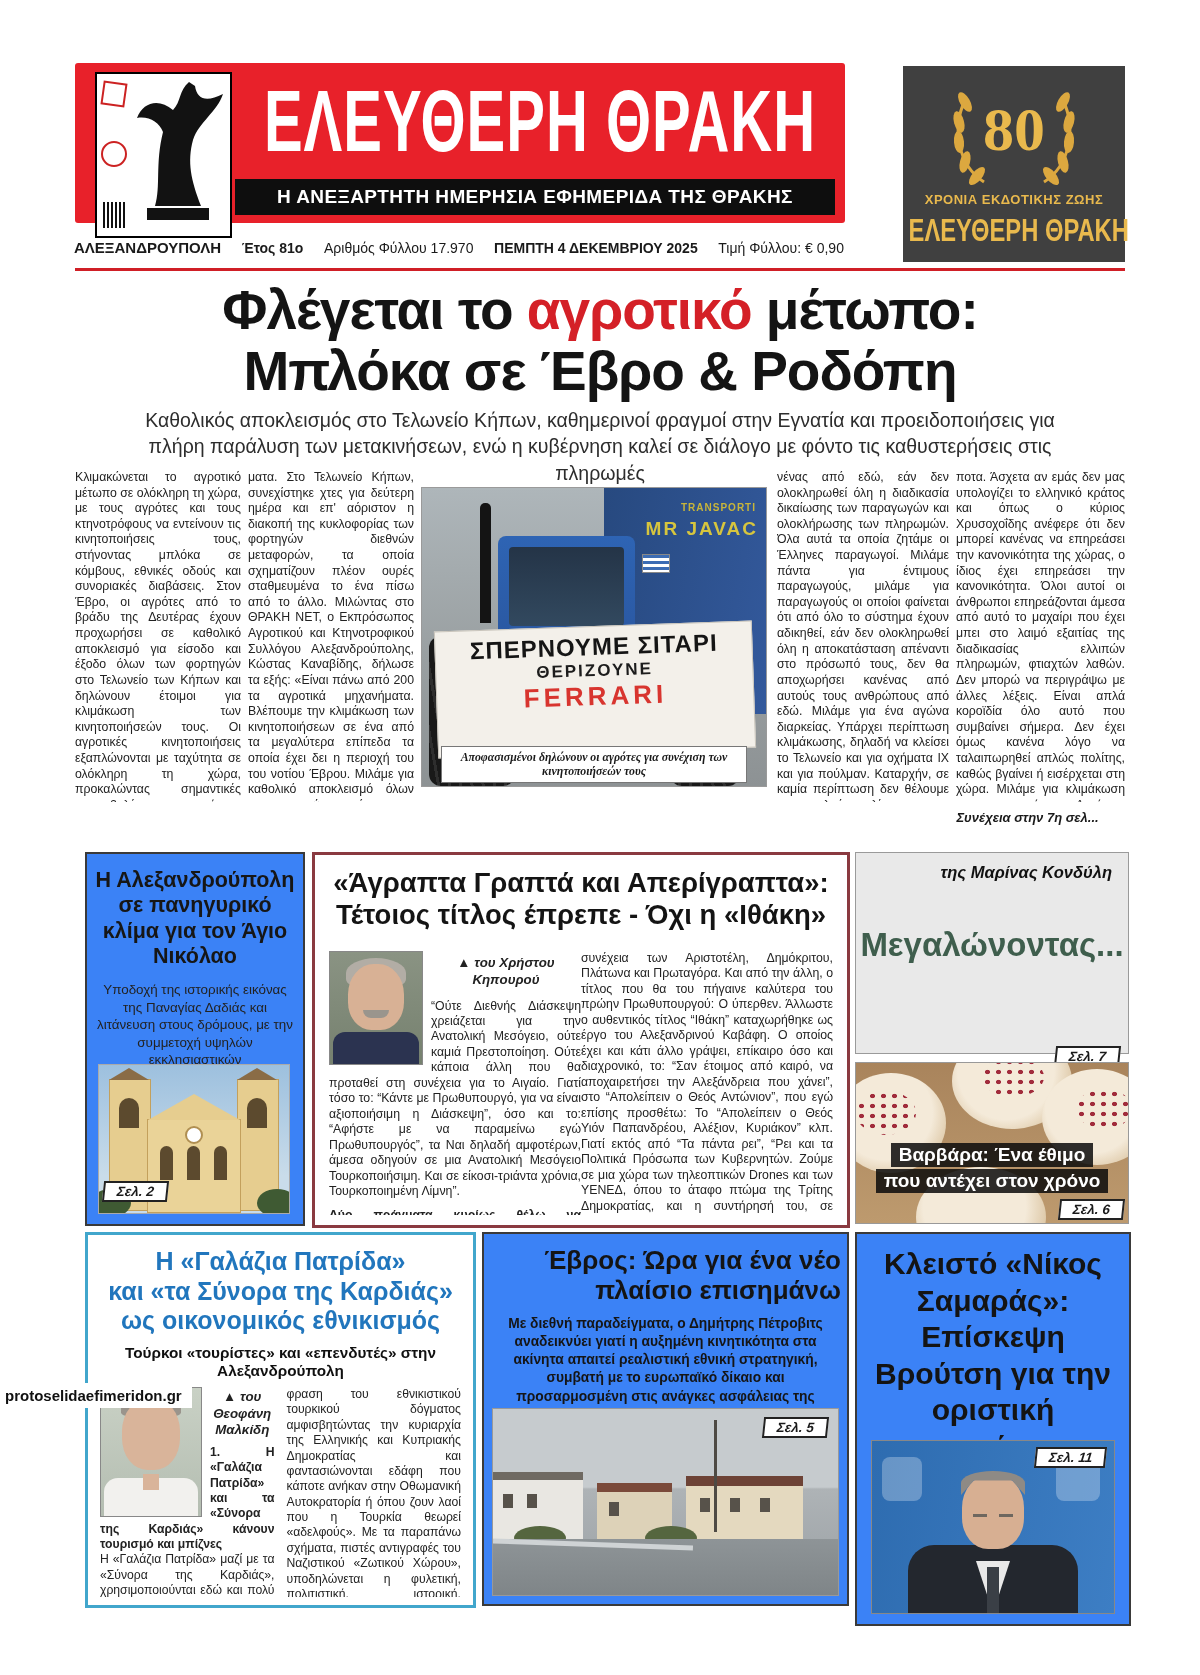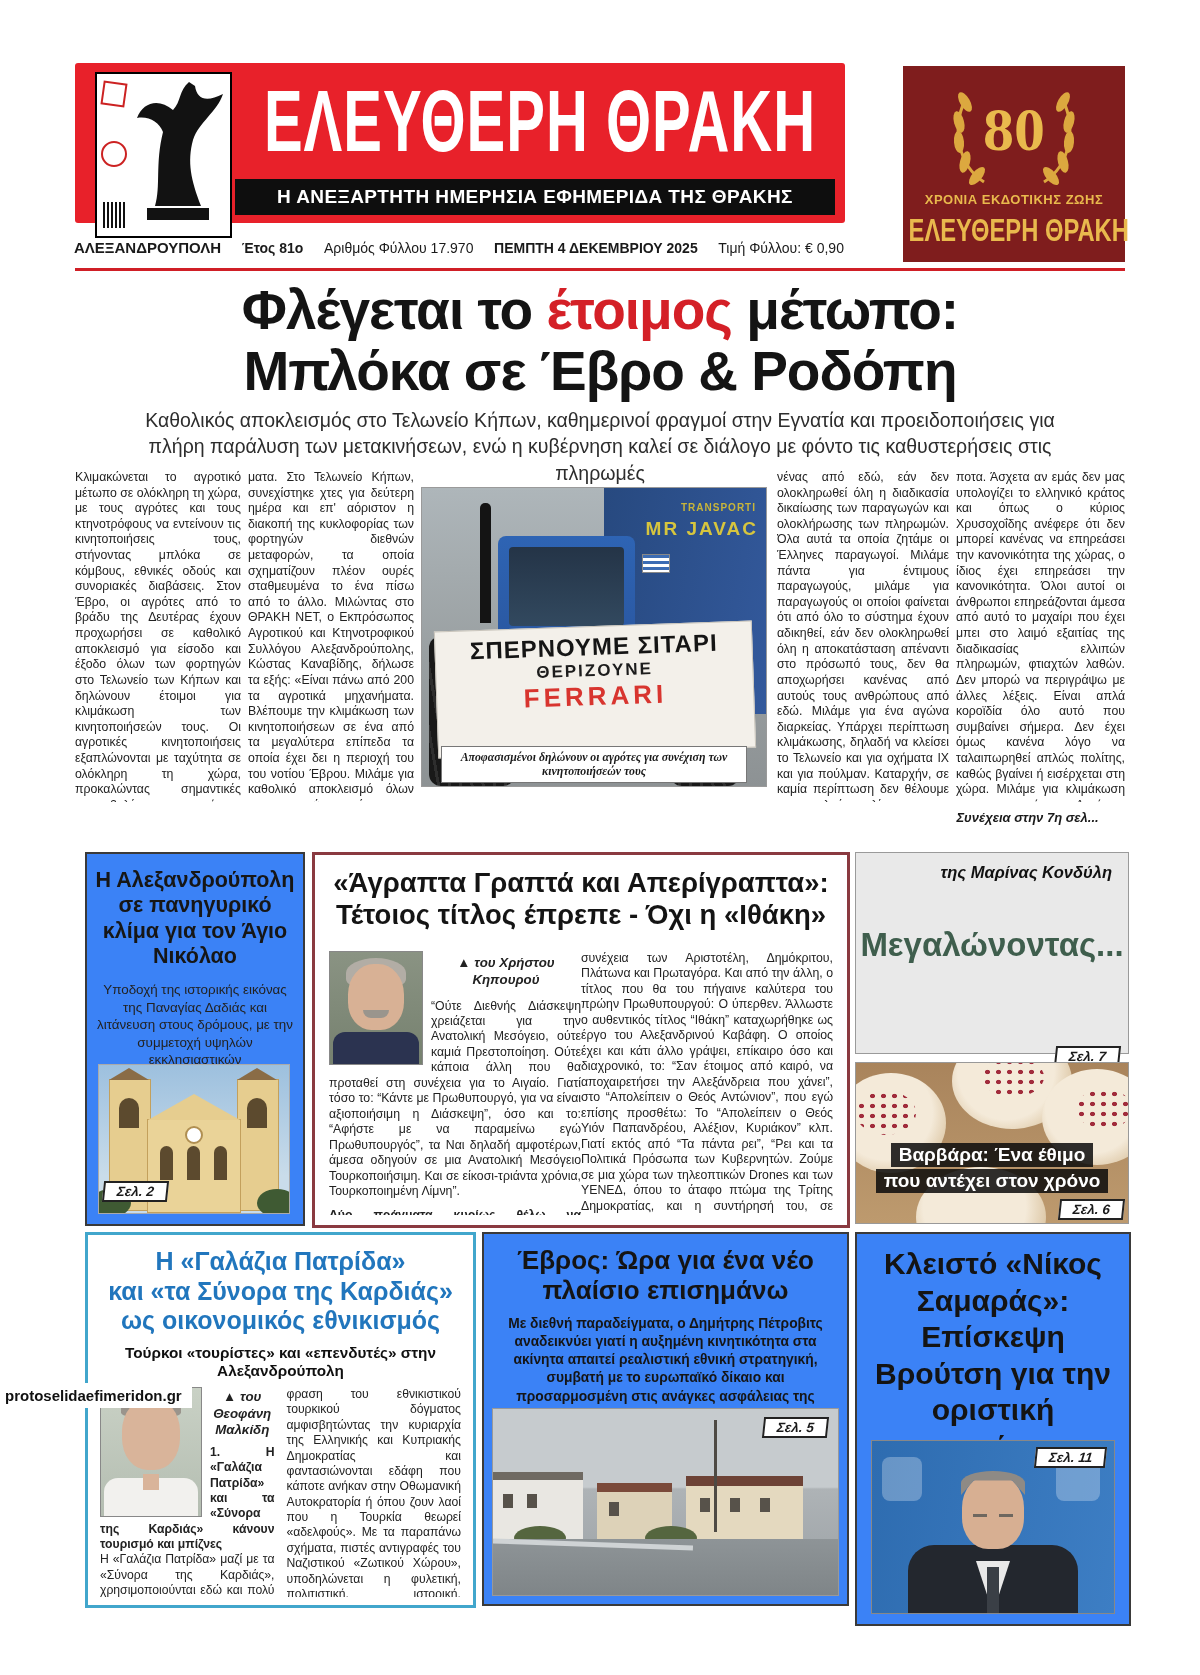--- a/index.html
+++ b/index.html
@@ -14,21 +14,21 @@
               white-space:nowrap;}
   .black-strip{left:235px;top:179px;width:600px;height:36px;background:#0e0e0e;display:flex;
                align-items:center;justify-content:center;color:#fff;font-weight:bold;font-size:19px;letter-spacing:.4px;}
   .statue-box{left:95px;top:72px;width:133px;height:162px;background:#fff;border:2px solid #000;z-index:3;}
   .stampcol{position:absolute;left:4px;top:8px;width:26px;height:146px;display:flex;flex-direction:column;
             justify-content:space-between;align-items:center;}
   .stamp-sq{width:20px;height:20px;border:2px solid #c22;transform:rotate(8deg);}
   .stamp-ci{width:22px;height:22px;border:2px solid #c22;border-radius:50%;}
   .barcode{width:22px;height:26px;background:repeating-linear-gradient(90deg,#111 0 2px,#fff 2px 4px);}
   .statue-svg{position:absolute;right:3px;top:4px;}
-  .anniv-box{left:903px;top:66px;width:222px;height:196px;background:#7f1d1d;text-align:center;}
+  .anniv-box{left:903px;top:66px;width:222px;height:196px;background:#404040;text-align:center;}
   .anniv-wreath{position:absolute;left:50%;top:4px;transform:translateX(-50%);}
   .anniv-80{position:absolute;left:0;top:28px;width:100%;text-align:center;color:#e9b94d;
             font-weight:900;font-size:62px;font-family:"Liberation Serif","DejaVu Serif",serif;}
   .anniv-l1{position:absolute;left:0;top:126px;width:100%;color:#e9b94d;font-weight:bold;font-size:13px;letter-spacing:.5px;}
   .anniv-l2{position:absolute;left:0;top:146px;width:100%;color:#e9b94d;font-weight:900;font-size:25px;
             transform:scale(.95,1.25);transform-origin:top center;white-space:nowrap;}
   .infobar{left:74px;top:239px;width:770px;display:flex;justify-content:space-between;align-items:baseline;font-size:14px;}
   .ib-city{font-weight:bold;font-size:15px;}
   .ib-year{font-weight:bold;}
   .ib-date{font-weight:bold;}
@@ -131,21 +131,21 @@
   .por-mal{float:left;width:100px;height:128px;margin:0 8px 4px 0;background:linear-gradient(#c9d1c5,#b4bdb1);position:relative;overflow:hidden;border:1px solid #888;}
   .head2{position:absolute;left:50%;top:10px;transform:translateX(-50%);width:58px;height:72px;background:#d9b49a;border-radius:46% 46% 44% 44%;}
   .hair2{position:absolute;left:50%;top:5px;transform:translateX(-50%);width:60px;height:24px;background:#9a948c;border-radius:50% 50% 20% 20%;}
   .body2{position:absolute;left:50%;bottom:-4px;transform:translateX(-50%);width:94px;height:42px;background:#f2f1ee;border-radius:14px 14px 0 0;}
   .collar{position:absolute;left:50%;bottom:26px;transform:translateX(-50%);width:16px;height:16px;background:#d9b49a;}
   .gal-byline{margin:2px 0 6px 108px;line-height:1.25;}
   .watermark{left:0;top:1383px;background:#fff;padding:4px 10px 4px 5px;font-weight:800;font-size:15px;color:#111;z-index:6;}
 
   
   .box-evr{left:482px;top:1232px;width:363px;height:370px;}
-  .evr-title{margin:12px 6px 0;text-align:center;font-weight:800;font-size:26px;line-height:1.15;color:#141414;}
+  .evr-title{margin:12px 6px 0;text-align:right;font-weight:800;font-size:26px;line-height:1.15;color:#141414;}
   .evr-sub{margin:9px 10px 0;text-align:center;font-weight:bold;font-size:13.8px;line-height:1.32;color:#151515;}
   .street{position:absolute;left:8px;right:8px;bottom:8px;height:186px;background:linear-gradient(#c6cbce 42%,#aeb3b6 43%,#9aa0a4);overflow:hidden;border:1px solid #999;}
   .houseL{position:absolute;left:0;top:34%;width:26%;height:36%;background:#e9e7e2;border-top:8px solid #6f6a62;}
   .houseM{position:absolute;left:30%;top:40%;width:22%;height:26%;background:#ddd2b8;border-top:9px solid #7a4a3a;}
   .houseR{position:absolute;left:56%;top:36%;width:34%;height:32%;background:#e4d9bf;border-top:10px solid #6d4336;}
   .hwin{position:absolute;width:10px;height:14px;background:#57524a;}
   .road{position:absolute;left:0;bottom:0;width:100%;height:30%;background:linear-gradient(#8e9497,#7f8588);}
   .guard{position:absolute;left:0;bottom:26%;width:58%;height:5px;background:#cfd3d5;transform:rotate(2deg);}
   .pole{position:absolute;left:64%;top:6%;width:3px;height:60%;background:#4e4a44;}
   .bushg{position:absolute;bottom:24%;width:52px;height:24px;background:#55663f;border-radius:50%;}
@@ -214,21 +214,21 @@
   <div class="abs infobar">
     <span class="ib-city">ΑΛΕΞΑΝΔΡΟΥΠΟΛΗ</span>
     <span class="ib-year">Έτος 81ο</span>
     <span class="ib-issue">Αριθμός Φύλλου 17.970</span>
     <span class="ib-date">ΠΕΜΠΤΗ 4 ΔΕΚΕΜΒΡΙΟΥ 2025</span>
     <span class="ib-price">Τιμή Φύλλου: € 0,90</span>
   </div>
   <div class="abs red-rule"></div>
 
   <div class="abs lead-hl">
-    <div><span>Φλέγεται το </span><span class="hl-red">έτοιμος</span><span> μέτωπο:</span></div>
+    <div><span>Φλέγεται το </span><span class="hl-red">αγροτικό</span><span> μέτωπο:</span></div>
     <div>Μπλόκα σε Έβρο &amp; Ροδόπη</div>
   </div>
   <div class="abs lead-deck">Καθολικός αποκλεισμός στο Τελωνείο Κήπων, καθημερινοί φραγμοί στην Εγνατία και προειδοποιήσεις για πλήρη παράλυση των μετακινήσεων, ενώ η κυβέρνηση καλεί σε διάλογο με φόντο τις καθυστερήσεις στις πληρωμές</div>
 
   <div class="abs lcol lcol1">Κλιμακώνεται το αγροτικό μέτωπο σε ολόκληρη τη χώρα, με τους αγρότες και τους κτηνοτρόφους να εντείνουν τις κινητοποιήσεις τους, στήνοντας μπλόκα σε κόμβους, εθνικές οδούς και συνοριακές διαβάσεις. Στον Έβρο, οι αγρότες από το βράδυ της Δευτέρας έχουν προχωρήσει σε καθολικό αποκλεισμό για είσοδο και έξοδο όλων των φορτηγών στο Τελωνείο των Κήπων και δηλώνουν έτοιμοι για κλιμάκωση των κινητοποιήσεών τους. Οι αγροτικές κινητοποιήσεις εξαπλώνονται με ταχύτητα σε ολόκληρη τη χώρα, προκαλώντας σημαντικές παρεμβολές στις μετακινήσεις, αναδεικνύοντας παράλληλα την αποφασιστικότητα του κλάδου να πιέσει για λύσεις στα συσσωρευμένα προβλή-</div>
   <div class="abs lcol lcol2">ματα. Στο Τελωνείο Κήπων, συνεχίστηκε χτες για δεύτερη ημέρα και επ' αόριστον η διακοπή της κυκλοφορίας των φορτηγών διεθνών μεταφορών, τα οποία σχηματίζουν πλέον ουρές σταθμευμένα το ένα πίσω από το άλλο. Μιλώντας στο ΘΡΑΚΗ ΝΕΤ, ο Εκπρόσωπος Αγροτικού και Κτηνοτροφικού Συλλόγου Αλεξανδρούπολης, Κώστας Καναβίδης, δήλωσε τα εξής: «Είναι πάνω από 200 τα αγροτικά μηχανήματα. Βλέπουμε την κλιμάκωση των κινητοποιήσεων σε ένα από τα μεγαλύτερα επίπεδα τα οποία έχει δει η περιοχή του του νοτίου Έβρου. Μιλάμε για καθολικό αποκλεισμό όλων των φορτηγών οχημάτων στην είσοδο και έξοδο της χώρας, δεν πρόκειται να αποχωρήσει κα-</div>
 
   <div class="abs lead-photo">
     <div class="truck">
       <div class="truck-t1">TRANSPORTI</div>

